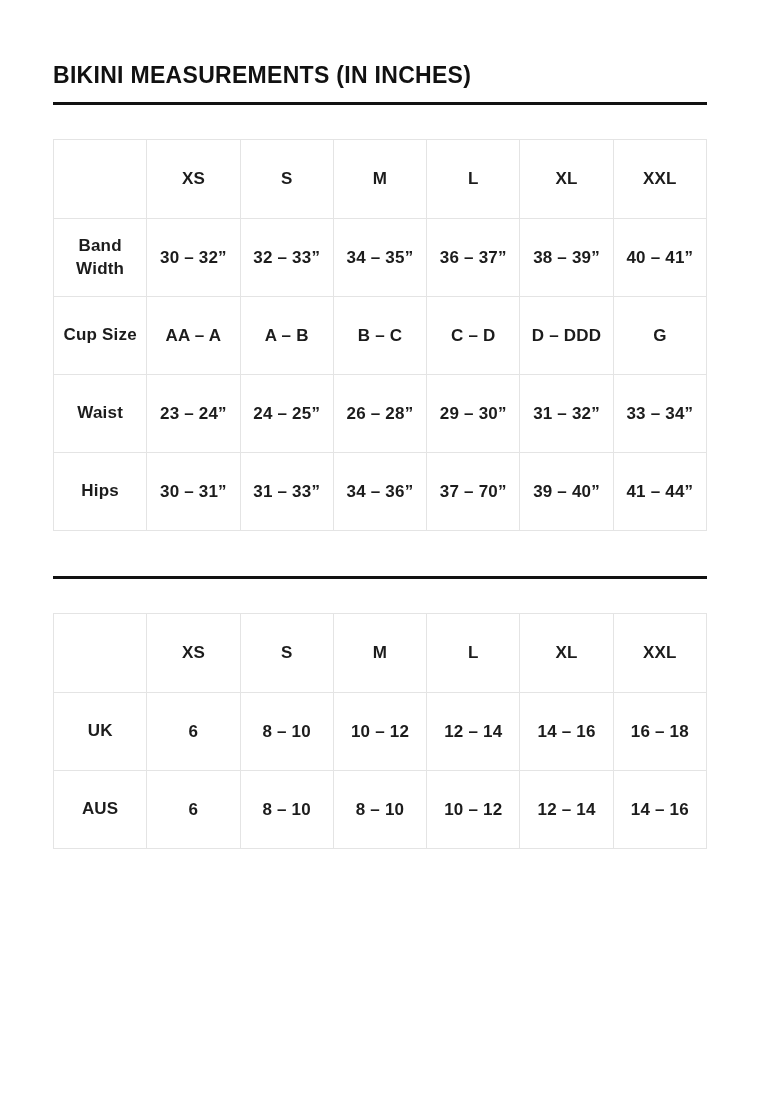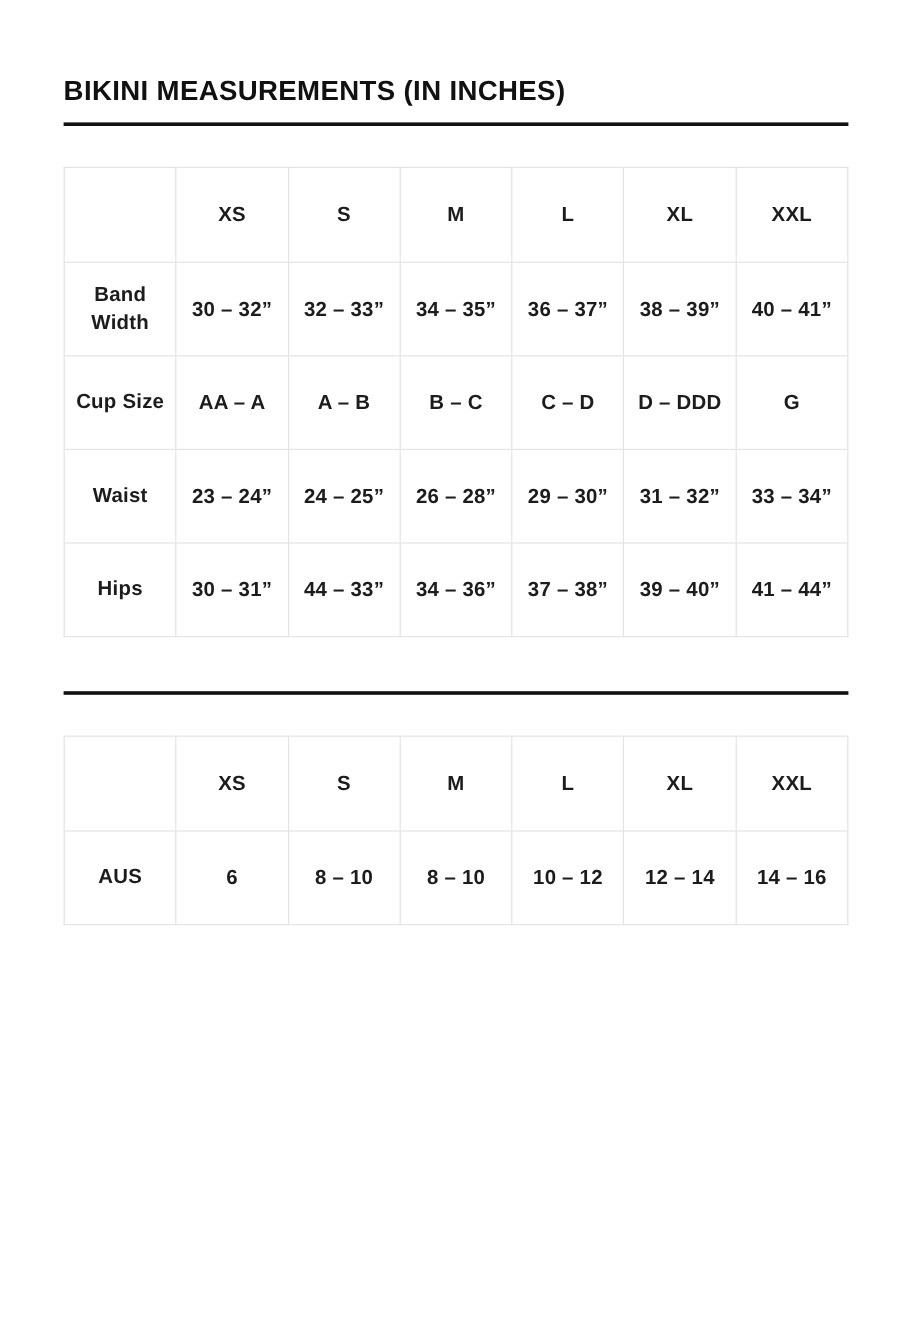--- a/index.html
+++ b/index.html
@@ -110,23 +110,23 @@
               <td>23 – 24”</td>
               <td>24 – 25”</td>
               <td>26 – 28”</td>
               <td>29 – 30”</td>
               <td>31 – 32”</td>
               <td>33 – 34”</td>
             </tr>
             <tr>
               <th>Hips</th>
               <td>30 – 31”</td>
-              <td>44 – 33”</td>
+              <td>31 – 33”</td>
               <td>34 – 36”</td>
-              <td>37 – 38”</td>
+              <td>37 – 70”</td>
               <td>39 – 40”</td>
               <td>41 – 44”</td>
             </tr>
           </tbody>
         </table>
     </section>
 
     <section class="section-second">
       <div class="rule"></div>
       <table class="size-table">
@@ -136,20 +136,29 @@
               <th>XS</th>
               <th>S</th>
               <th>M</th>
               <th>L</th>
               <th>XL</th>
               <th>XXL</th>
             </tr>
           </thead>
           <tbody>
             <tr>
+              <th>UK</th>
+              <td>6</td>
+              <td>8 – 10</td>
+              <td>10 – 12</td>
+              <td>12 – 14</td>
+              <td>14 – 16</td>
+              <td>16 – 18</td>
+            </tr>
+            <tr>
               <th>AUS</th>
               <td>6</td>
               <td>8 – 10</td>
               <td>8 – 10</td>
               <td>10 – 12</td>
               <td>12 – 14</td>
               <td>14 – 16</td>
             </tr>
           </tbody>
         </table>

